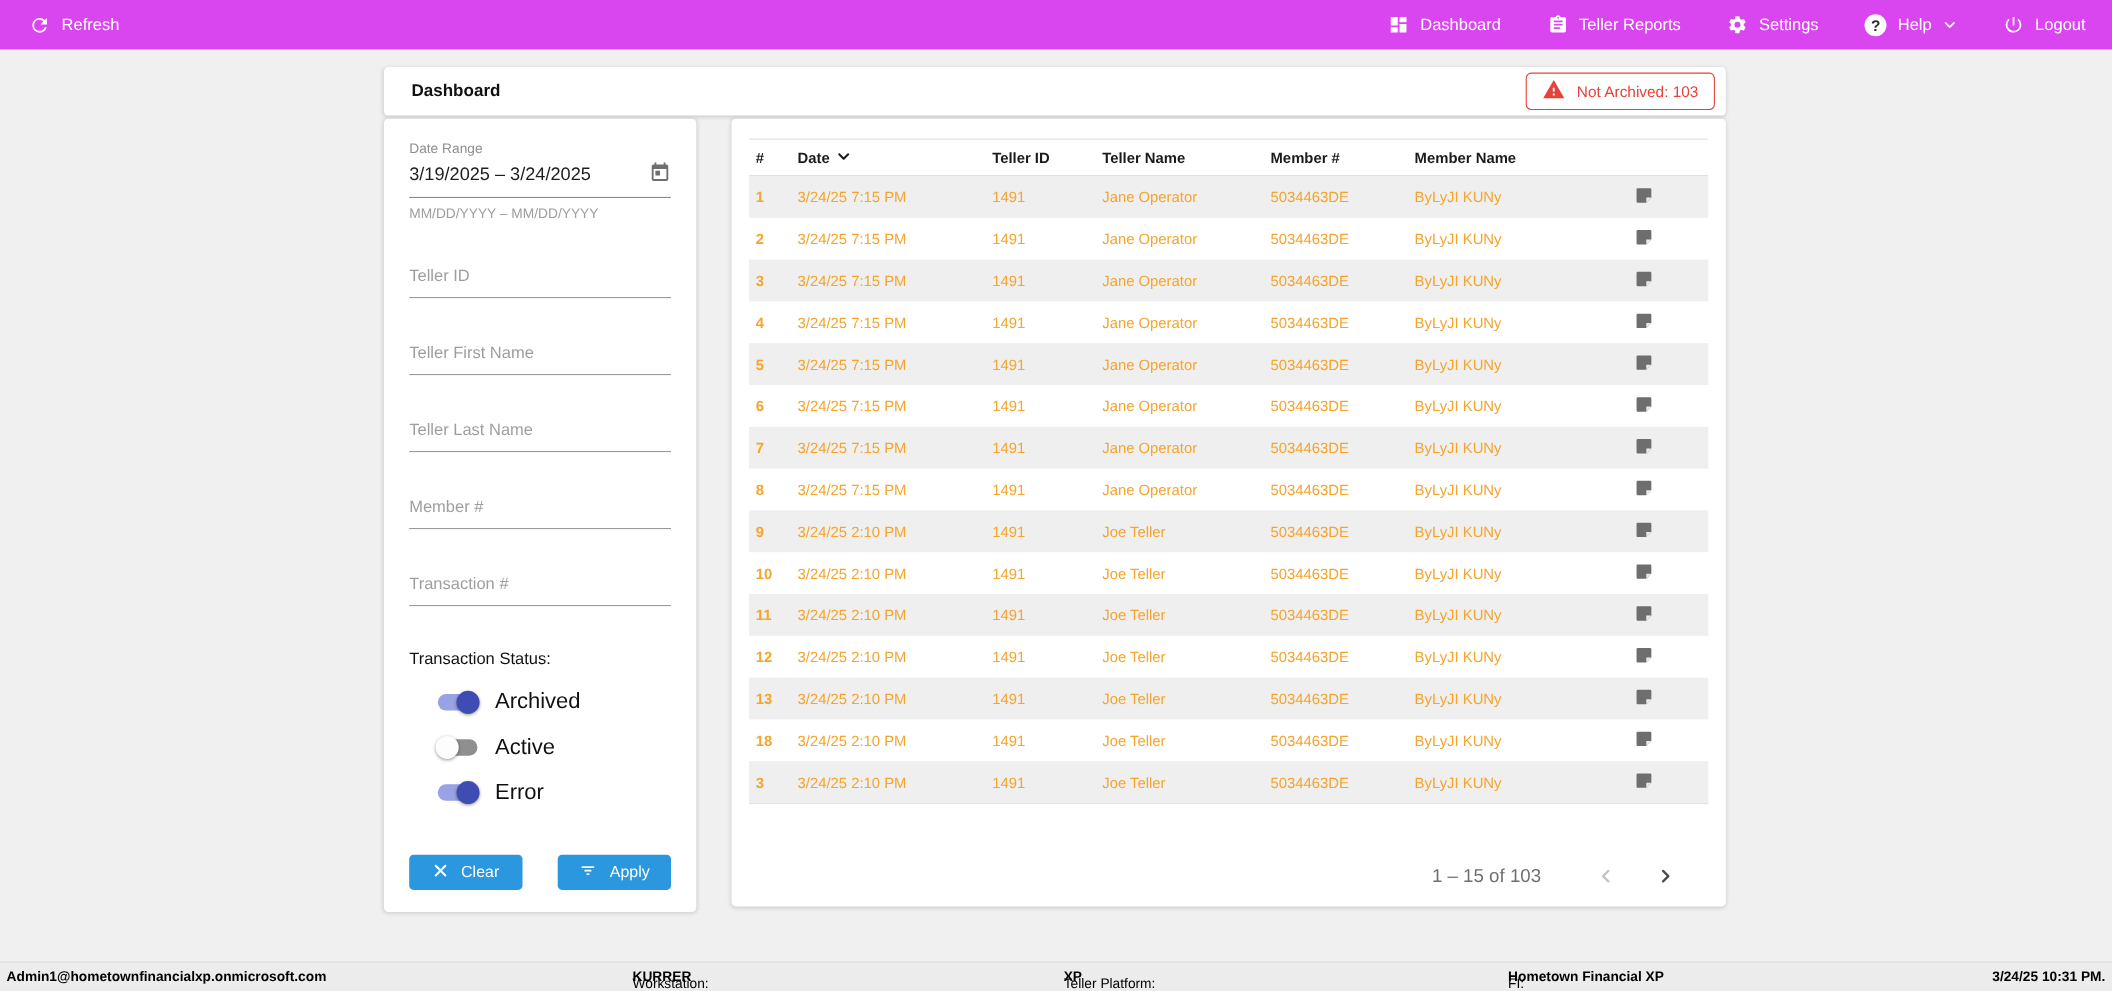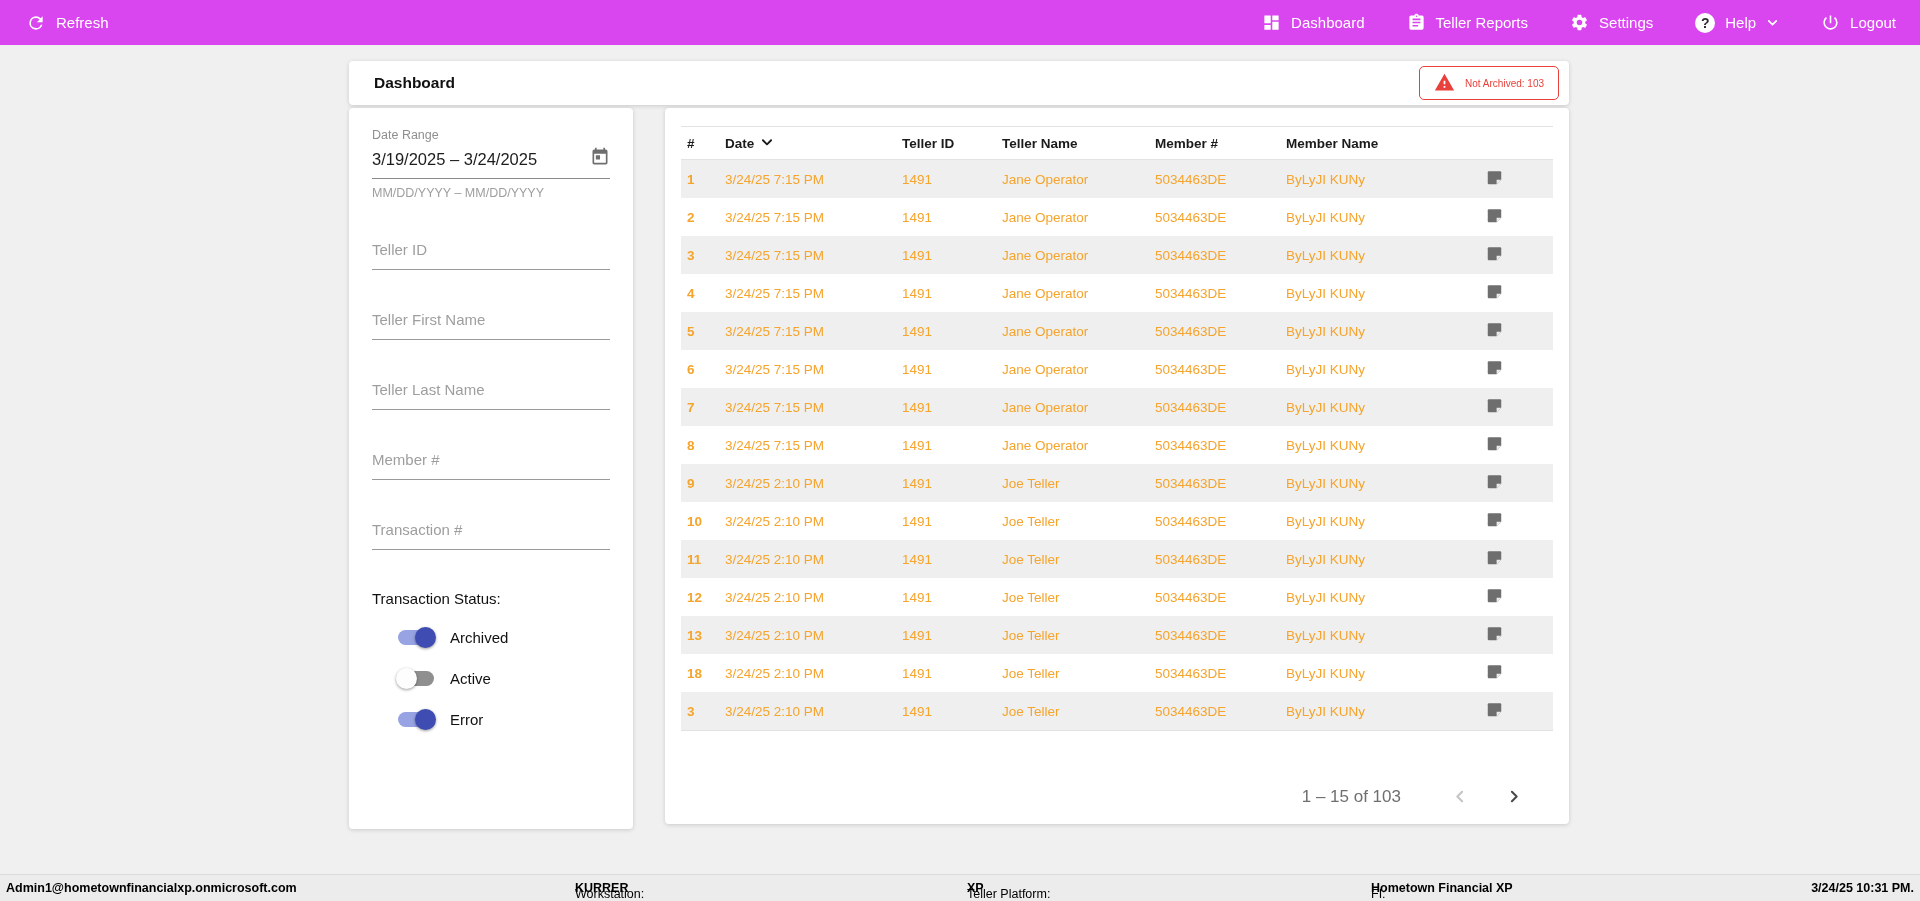--- a/index.html
+++ b/index.html
@@ -36,42 +36,42 @@
   }
   .header-strip {
     left:349px; top:61px; width:1220px; height:44px;
     display:flex; align-items:center; justify-content:space-between;
     padding:0 10px 0 25px;
   }
   .page-title { font-size:15.5px; font-weight:bold; color:#111; }
   .alert-badge {
     display:flex; align-items:center; gap:10px;
     border:1.5px solid #e8403a; border-radius:5px;
-    height:34px; padding:0 14px; color:#e8403a; font-size:10px;
+    height:34px; padding:0 14px; color:#e8403a; font-size:14px;
     background:#fff; cursor:pointer;
   }
   
   .filter-card { left:349px; top:108px; width:284px; height:721px; padding:20px 23px 0 23px; }
   .field-label { font-size:12.5px; color:#8f8f8f; }
   .date-row { display:flex; align-items:center; border-bottom:1px solid #8a8a8a; padding-bottom:7px; margin-top:5px; }
   .date-input {
     border:none; outline:none; flex:1; font-size:16.5px; color:#1d1d1d;
     font-family:"Liberation Sans", sans-serif; background:transparent; min-width:0;
   }
   .hint { font-size:12.5px; color:#9e9e9e; margin-top:7px; }
   .u-input {
     display:block; width:100%; border:none; outline:none; background:transparent;
     border-bottom:1px solid #9a9a9a; font-size:15px; color:#1d1d1d;
     font-family:"Liberation Sans", sans-serif; padding:0 0 11px 0; margin-top:41px;
   }
   .u-input::placeholder { color:#9e9e9e; opacity:1; }
   .date-input::placeholder { color:#9e9e9e; opacity:1; }
   .status-label { font-size:15px; color:#111; margin-top:40px; }
   .toggle-row { display:flex; align-items:center; gap:16px; margin-left:26px; margin-top:19px; height:22px; }
-  .toggle-row .t-label { font-size:15px; color:#111; }
+  .toggle-row .t-label { font-size:20px; color:#111; }
   .switch { width:36px; height:15px; border-radius:8px; position:relative; cursor:pointer; flex:0 0 auto; }
   .switch .thumb { width:21px; height:21px; border-radius:50%; position:absolute; top:-3px; box-shadow:0 1px 3px rgba(0,0,0,0.4); }
   .switch.on  { background:#97a3e3; }
   .switch.on .thumb { background:#3f4db3; right:-2px; }
   .switch.off { background:#8f8f8f; }
   .switch.off .thumb { background:#fdfdfd; left:-2px; }
   .btn-row { display:flex; margin-top:46px; }
   .btn {
     width:103px; height:32px; background:#2b97de; border:none; border-radius:4px;
     color:#fff; font-size:14.5px; font-family:"Liberation Sans", sans-serif;
@@ -221,20 +221,41 @@
       </span>
     <span class="t-label">Active</span>
   </div>
   <div class="toggle-row">
     <span class="switch on">
         <span class="thumb"></span>
       </span>
     <span class="t-label">Error</span>
   </div>
 
+  <div class="btn-row">
+    <button class="btn clear">
+      <span>
+        <svg width="15" height="15" viewBox="0 0 24 24" fill="none" stroke="#fff" stroke-width="3" stroke-linecap="round">
+            <line x1="5" y1="5" x2="19" y2="19"></line>
+            <line x1="19" y1="5" x2="5" y2="19"></line>
+          </svg>
+      </span>
+      <span>Clear</span>
+    </button>
+    <button class="btn apply">
+      <span>
+        <svg width="17" height="15" viewBox="0 0 24 24" fill="none" stroke="#fff" stroke-width="2.6" stroke-linecap="round">
+            <line x1="4" y1="7" x2="20" y2="7"></line>
+            <line x1="8" y1="12" x2="16" y2="12"></line>
+            <line x1="11" y1="17" x2="13" y2="17"></line>
+          </svg>
+      </span>
+      <span>Apply</span>
+    </button>
+  </div>
 </div>
 
 <div class="card table-card">
   <div class="thead">
     <div class="c1 hcell">
         <span>#</span>
       </div>
     <div class="c2 hcell">
       <span>Date</span>
       <span>

